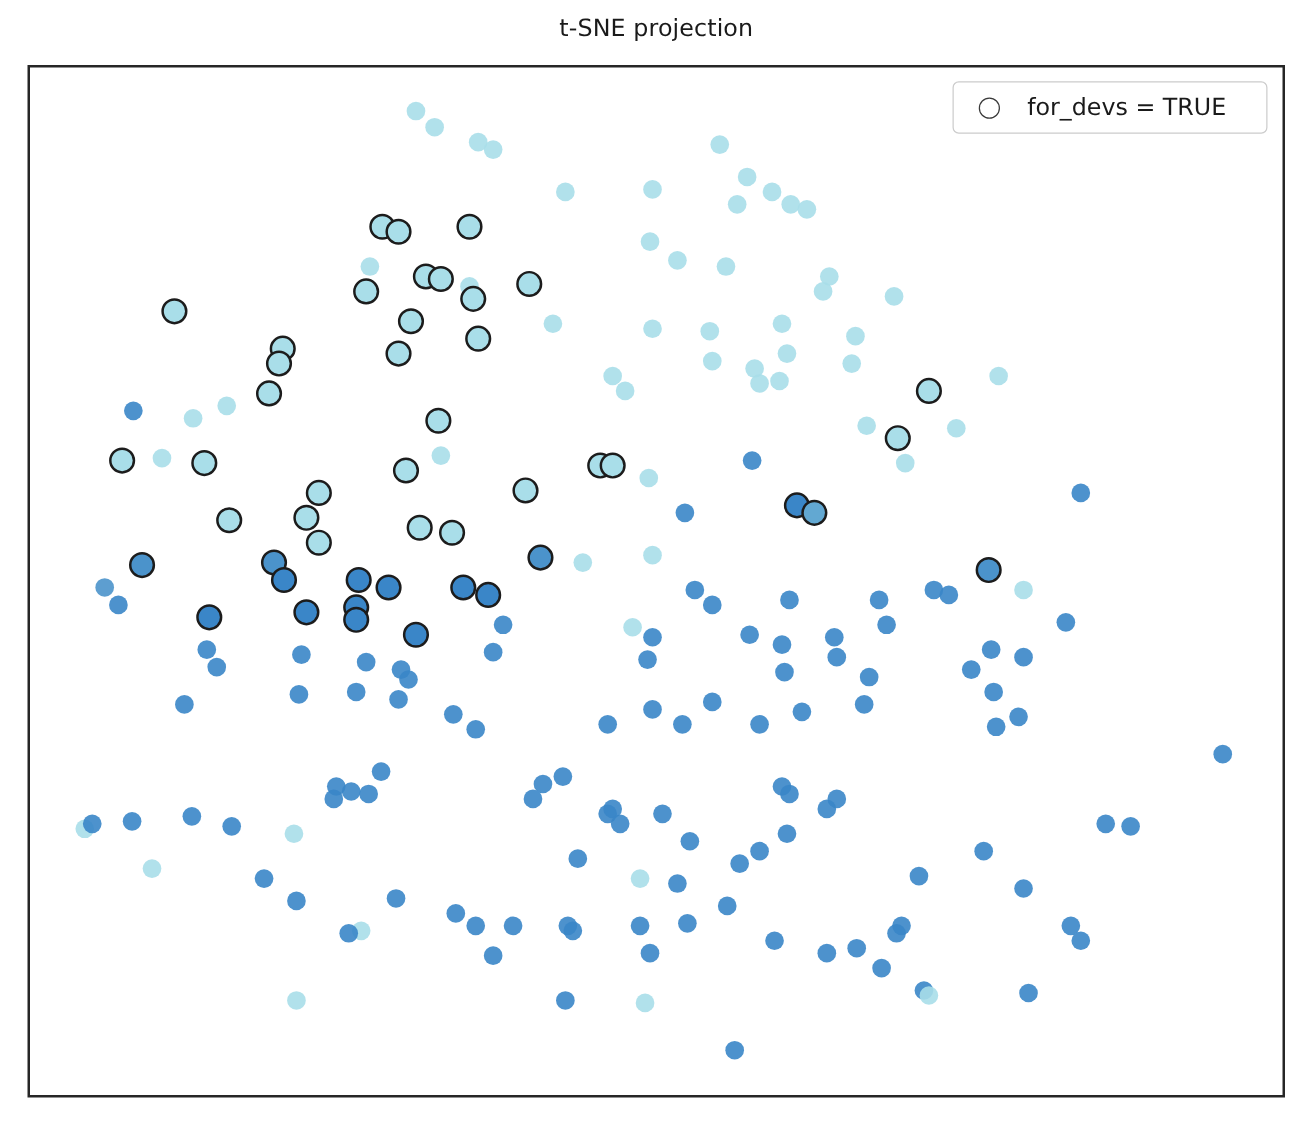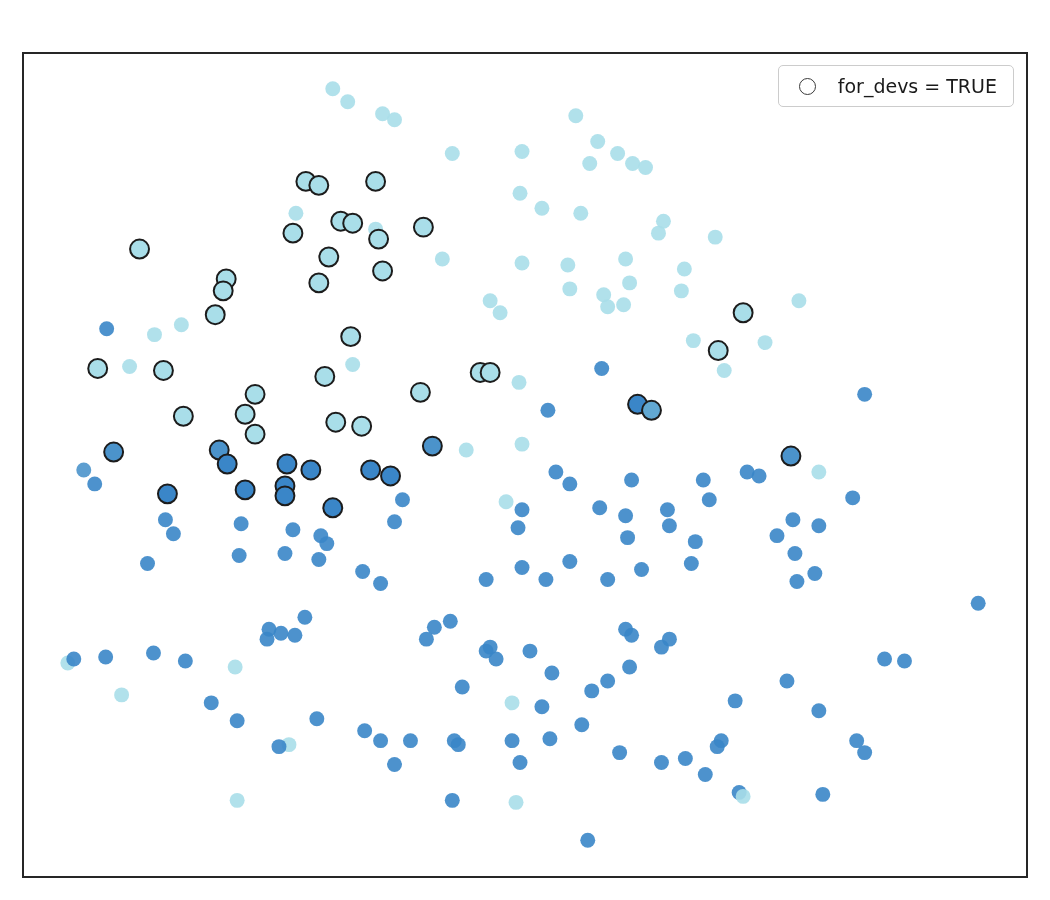--- a/index.html
+++ b/index.html
@@ -49,21 +49,21 @@
     height: 100%;
     display: block;
   }
   #legend {
     position: absolute;
     right: 12px;
     top: 11px;
     background: #ffffff;
     border: 1px solid #cccccc;
     border-radius: 5px;
-    padding: 9px 16px 9px 12px;
+    padding: 9px 32px 9px 12px;
     display: flex;
     align-items: center;
     gap: 22px;
     box-sizing: border-box;
   }
   #legend-marker {
     width: 15px;
     height: 15px;
     border-radius: 50%;
     border: 1.4px solid #3a3a3a;
@@ -76,20 +76,21 @@
     color: #1a1a1a;
     white-space: nowrap;
     font-family: "DejaVu Sans", sans-serif;
   }
 </style>
 </head>
 <body>
 
 <div id="figure">
 
+  <div id="chart-title">t-SNE projection</div>
 
   <div id="plot-frame">
 
     <svg id="points-svg" viewBox="0 0 1006 826" preserveAspectRatio="none">
       <g id="points-group">
           <circle cx="310" cy="35" r="7.5" fill="#a9dee9" fill-opacity="0.9" stroke="none"></circle>
           <circle cx="325" cy="48" r="7.5" fill="#a9dee9" fill-opacity="0.9" stroke="none"></circle>
           <circle cx="360" cy="60" r="7.5" fill="#a9dee9" fill-opacity="0.9" stroke="none"></circle>
           <circle cx="372" cy="66" r="7.5" fill="#a9dee9" fill-opacity="0.9" stroke="none"></circle>
           <circle cx="554" cy="62" r="7.5" fill="#a9dee9" fill-opacity="0.9" stroke="none"></circle>

